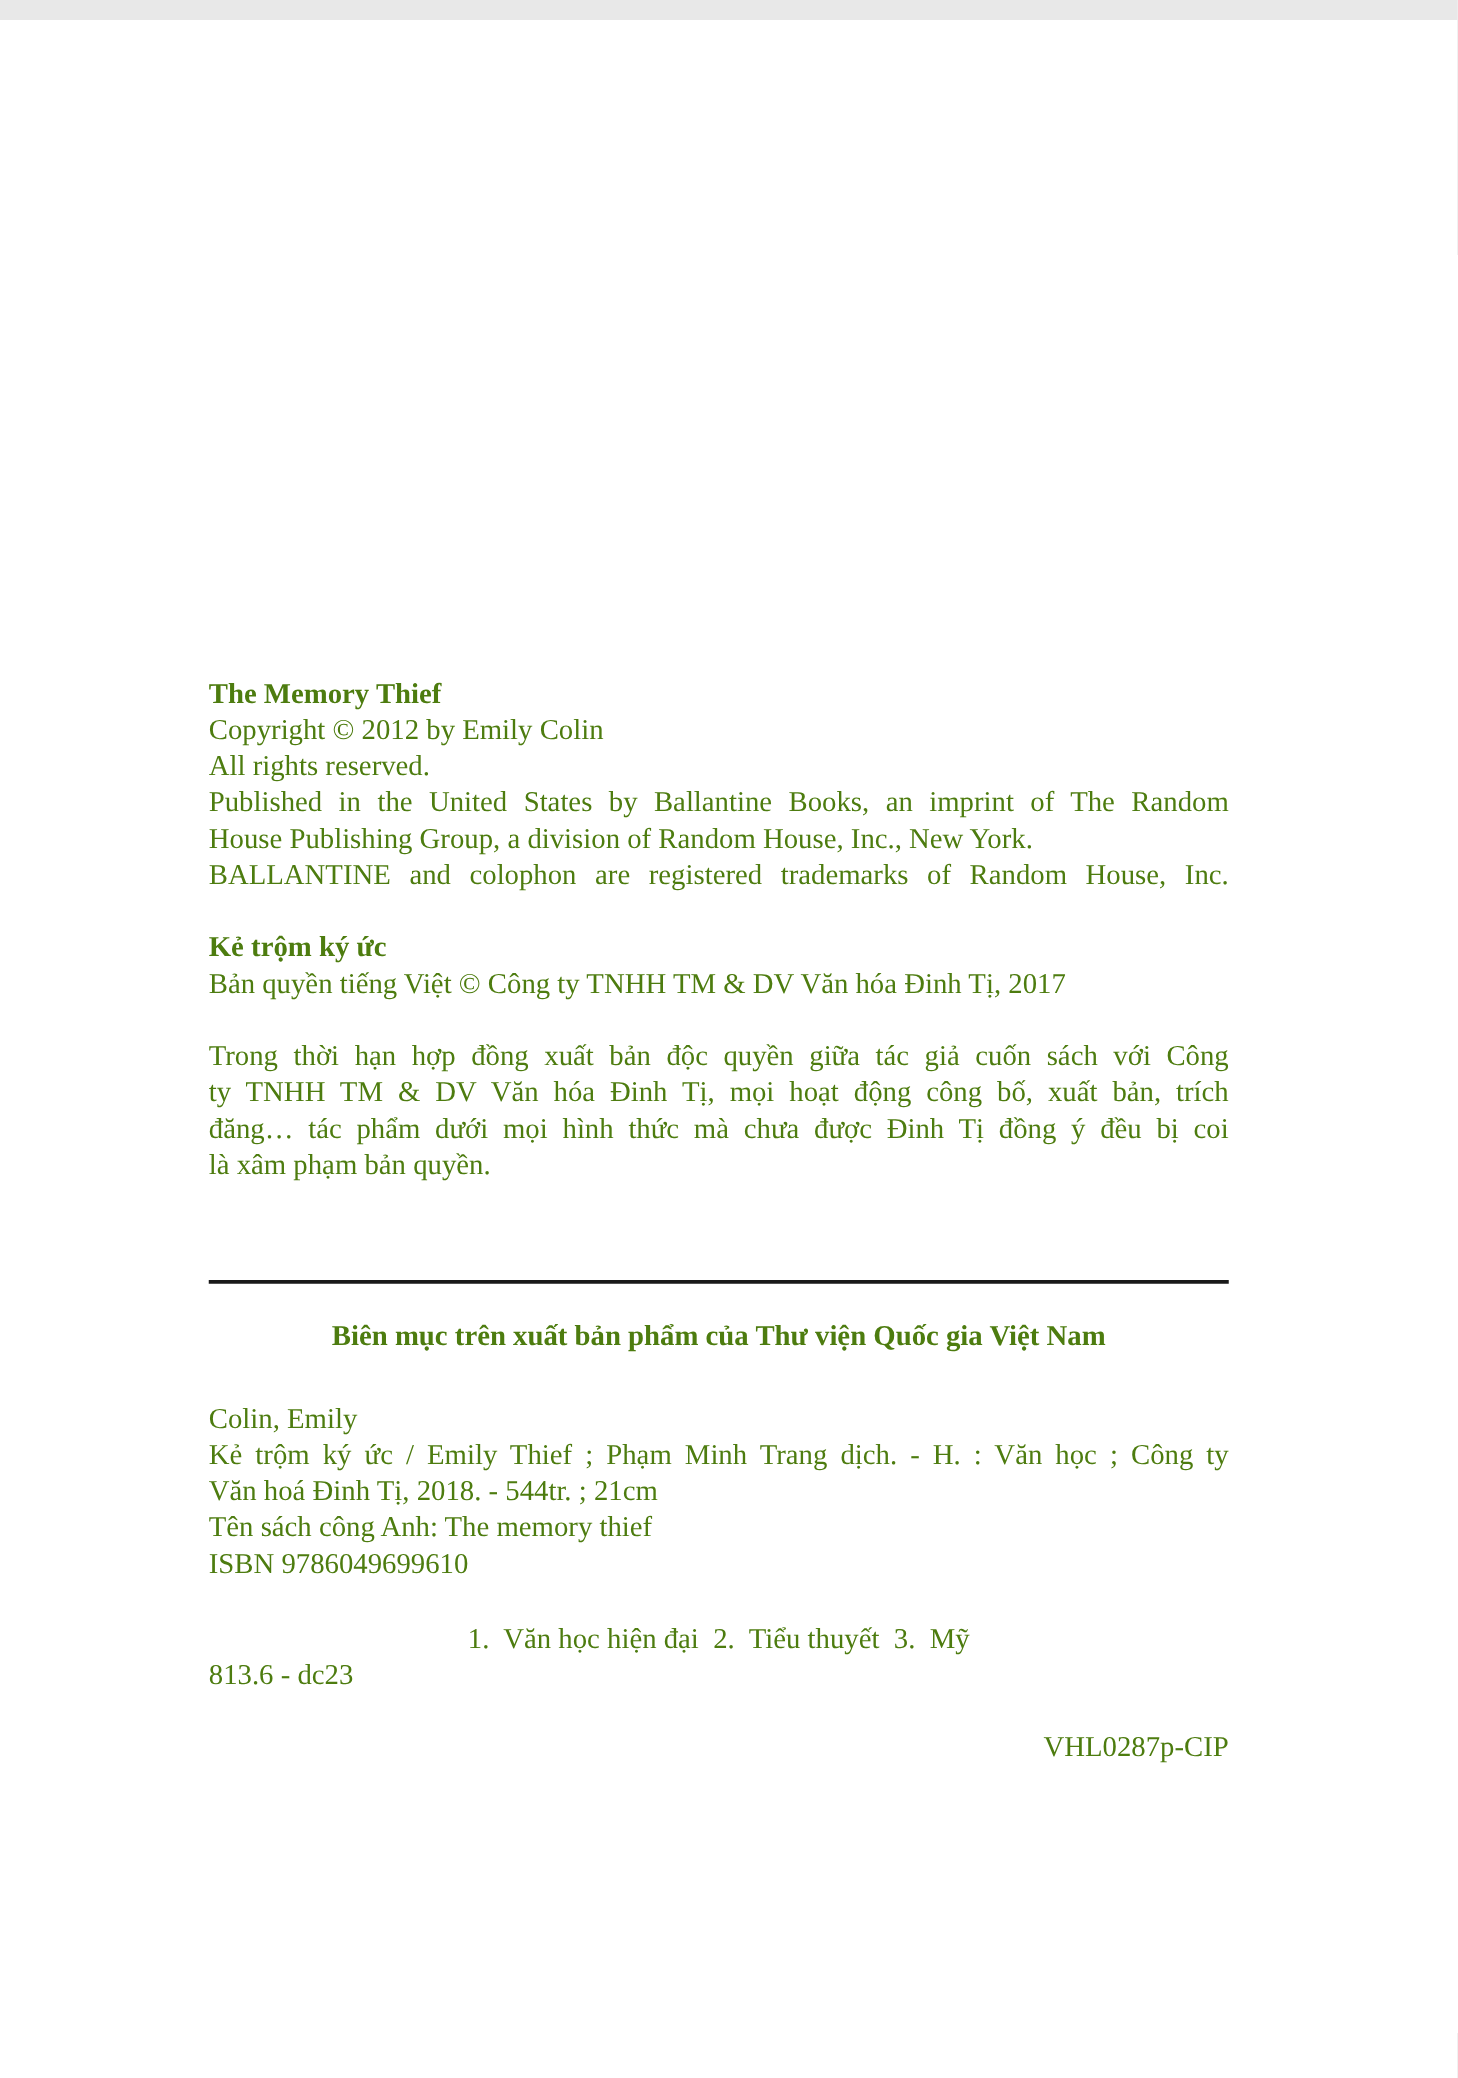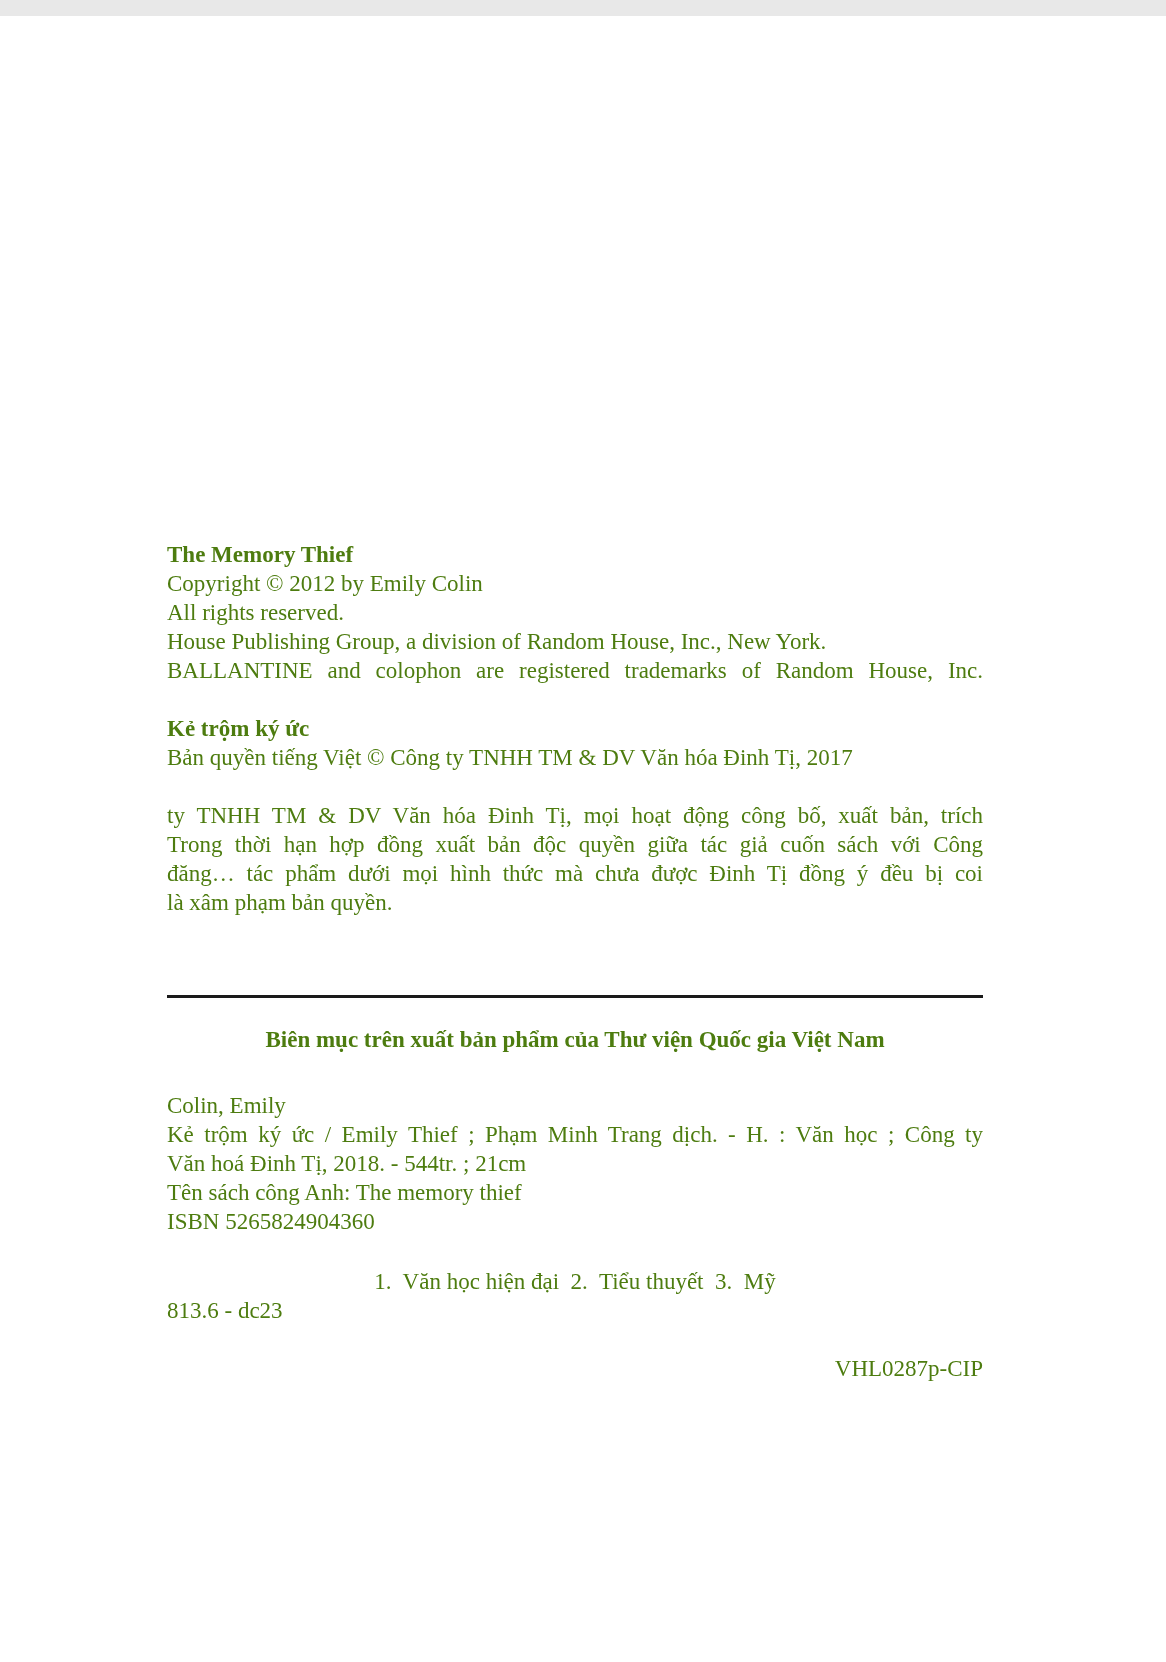--- a/index.html
+++ b/index.html
@@ -52,47 +52,48 @@
 </head>
 <body>
 
 <div class="page">
   <div class="content">
 
     <div class="para">
       <div class="line b">The Memory Thief</div>
       <div class="line">Copyright © 2012 by Emily Colin</div>
       <div class="line">All rights reserved.</div>
+      <div class="line full">Published in the United States by Ballantine Books, an imprint of The Random</div>
       <div class="line">House Publishing Group, a division of Random House, Inc., New York.</div>
       <div class="line full">BALLANTINE and colophon are registered trademarks of Random House, Inc.</div>
     </div>
 
 
     <div class="para">
       <div class="line b">Kẻ trộm ký ức</div>
       <div class="line">Bản quyền tiếng Việt © Công ty TNHH TM &amp; DV Văn hóa Đinh Tị, 2017</div>
     </div>
 
     <div class="para">
+      <div class="line full">Trong thời hạn hợp đồng xuất bản độc quyền giữa tác giả cuốn sách với Công</div>
       <div class="line full">ty TNHH TM &amp; DV Văn hóa Đinh Tị, mọi hoạt động công bố, xuất bản, trích</div>
-      <div class="line full">Trong thời hạn hợp đồng xuất bản độc quyền giữa tác giả cuốn sách với Công</div>
       <div class="line full">đăng… tác phẩm dưới mọi hình thức mà chưa được Đinh Tị đồng ý đều bị coi</div>
       <div class="line">là xâm phạm bản quyền.</div>
     </div>
 
     <hr class="rule">
 
     <div class="cip-heading">Biên mục trên xuất bản phẩm của Thư viện Quốc gia Việt Nam</div>
 
     <div class="para">
       <div class="line">Colin, Emily</div>
       <div class="line full">Kẻ trộm ký ức / Emily Thief ; Phạm Minh Trang dịch. - H. : Văn học ; Công ty</div>
       <div class="line">Văn hoá Đinh Tị, 2018. - 544tr. ; 21cm</div>
       <div class="line">Tên sách công Anh: The memory thief</div>
-      <div class="line">ISBN 5265824904360</div>
+      <div class="line">ISBN 9786049699610</div>
     </div>
 
     <div class="para subjects">
       <div class="line pre">1.  Văn học hiện đại  2.  Tiểu thuyết  3.  Mỹ</div>
       <div class="line">813.6 - dc23</div>
     </div>
 
     <div class="cip-code">VHL0287p-CIP</div>
 
   </div>

